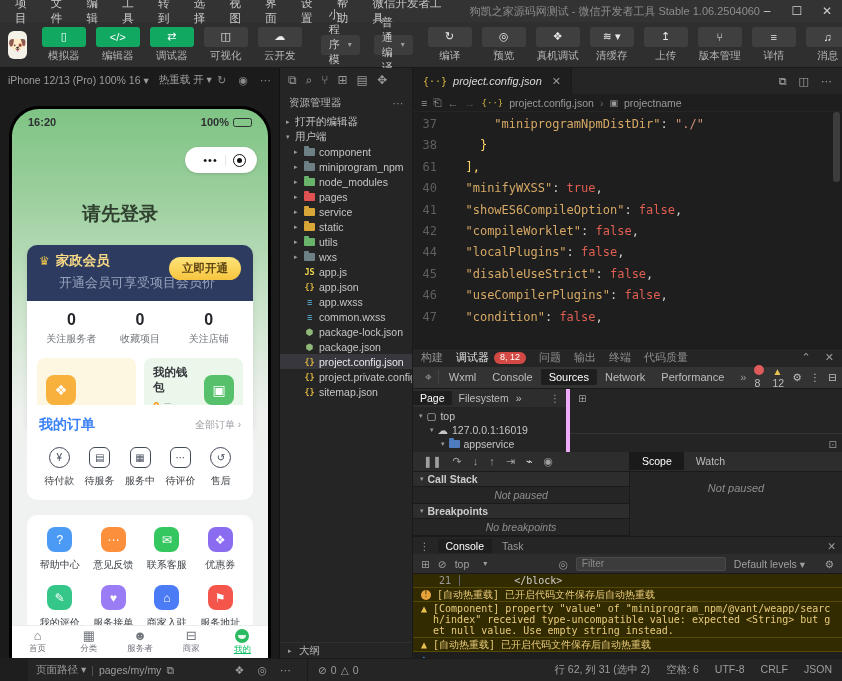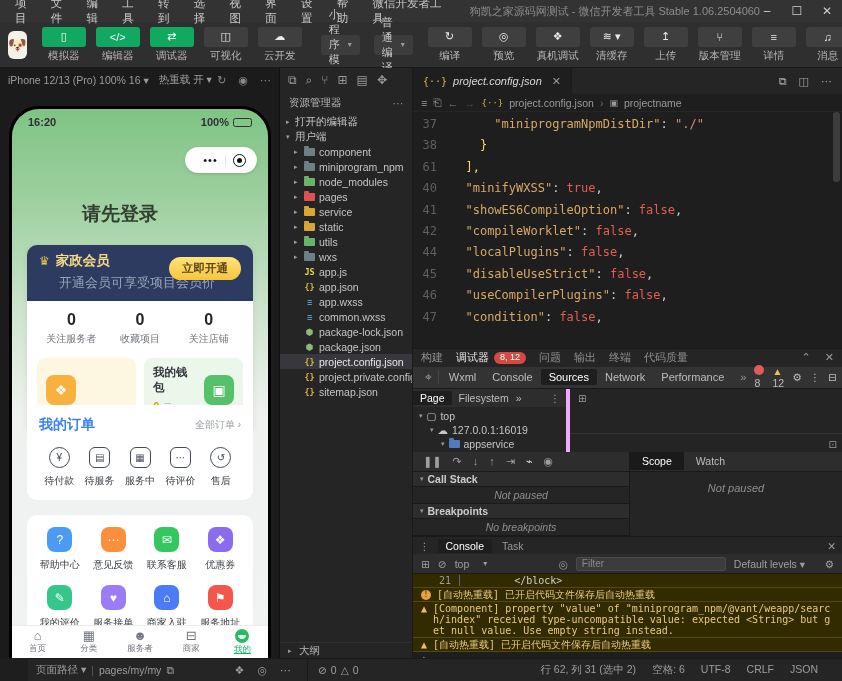--- a/index.html
+++ b/index.html
@@ -180,21 +180,21 @@
   .crow .hic { width:10px; height:10px; border-radius:50%; background:#e8a33d; color:#332b00; font-size:8px; text-align:center; line-height:10px; flex:none; margin-top:1px; }
   .crow .msg { white-space:pre-wrap; word-break:break-all; line-height:11px; }
   .con-prompt { padding:0 8px; color:#4a9eff; font-weight:bold; background:#1e1e1e; font-size:11px; }
 
   
   .statusbar { position:absolute; left:0; bottom:0; right:0; height:23px; background:#252526; border-top:1px solid #1a1a1a; display:flex; align-items:center; color:#9d9d9d; font-size:10.5px;margin-left:28px; }
   .sb-left { width:280px; flex:none; display:flex; align-items:center; padding:0 8px; gap:5px; border-right:1px solid #1a1a1a; height:100%; }
   .sb-left .divider { color:#5a5a5a; }
   .sb-icons { margin-left:auto; display:flex; gap:13px; padding-right:8px; font-size:11px; }
   .sb-problems { display:flex; align-items:center; gap:4px; padding:0 10px; }
-  .sb-right { margin-left:auto; display:flex; gap:16px; padding-right:24px; white-space:nowrap;text-align:center; }
+  .sb-right { margin-left:auto; display:flex; gap:16px; padding-right:10px; white-space:nowrap;text-align:center; }
 </style>
 </head>
 <body>
 
 <div id="app">
 
   <div class="titlebar">
     <div id="menus" style="display:flex">
         <span class="menu-item">项目</span>
         <span class="menu-item">文件</span>

